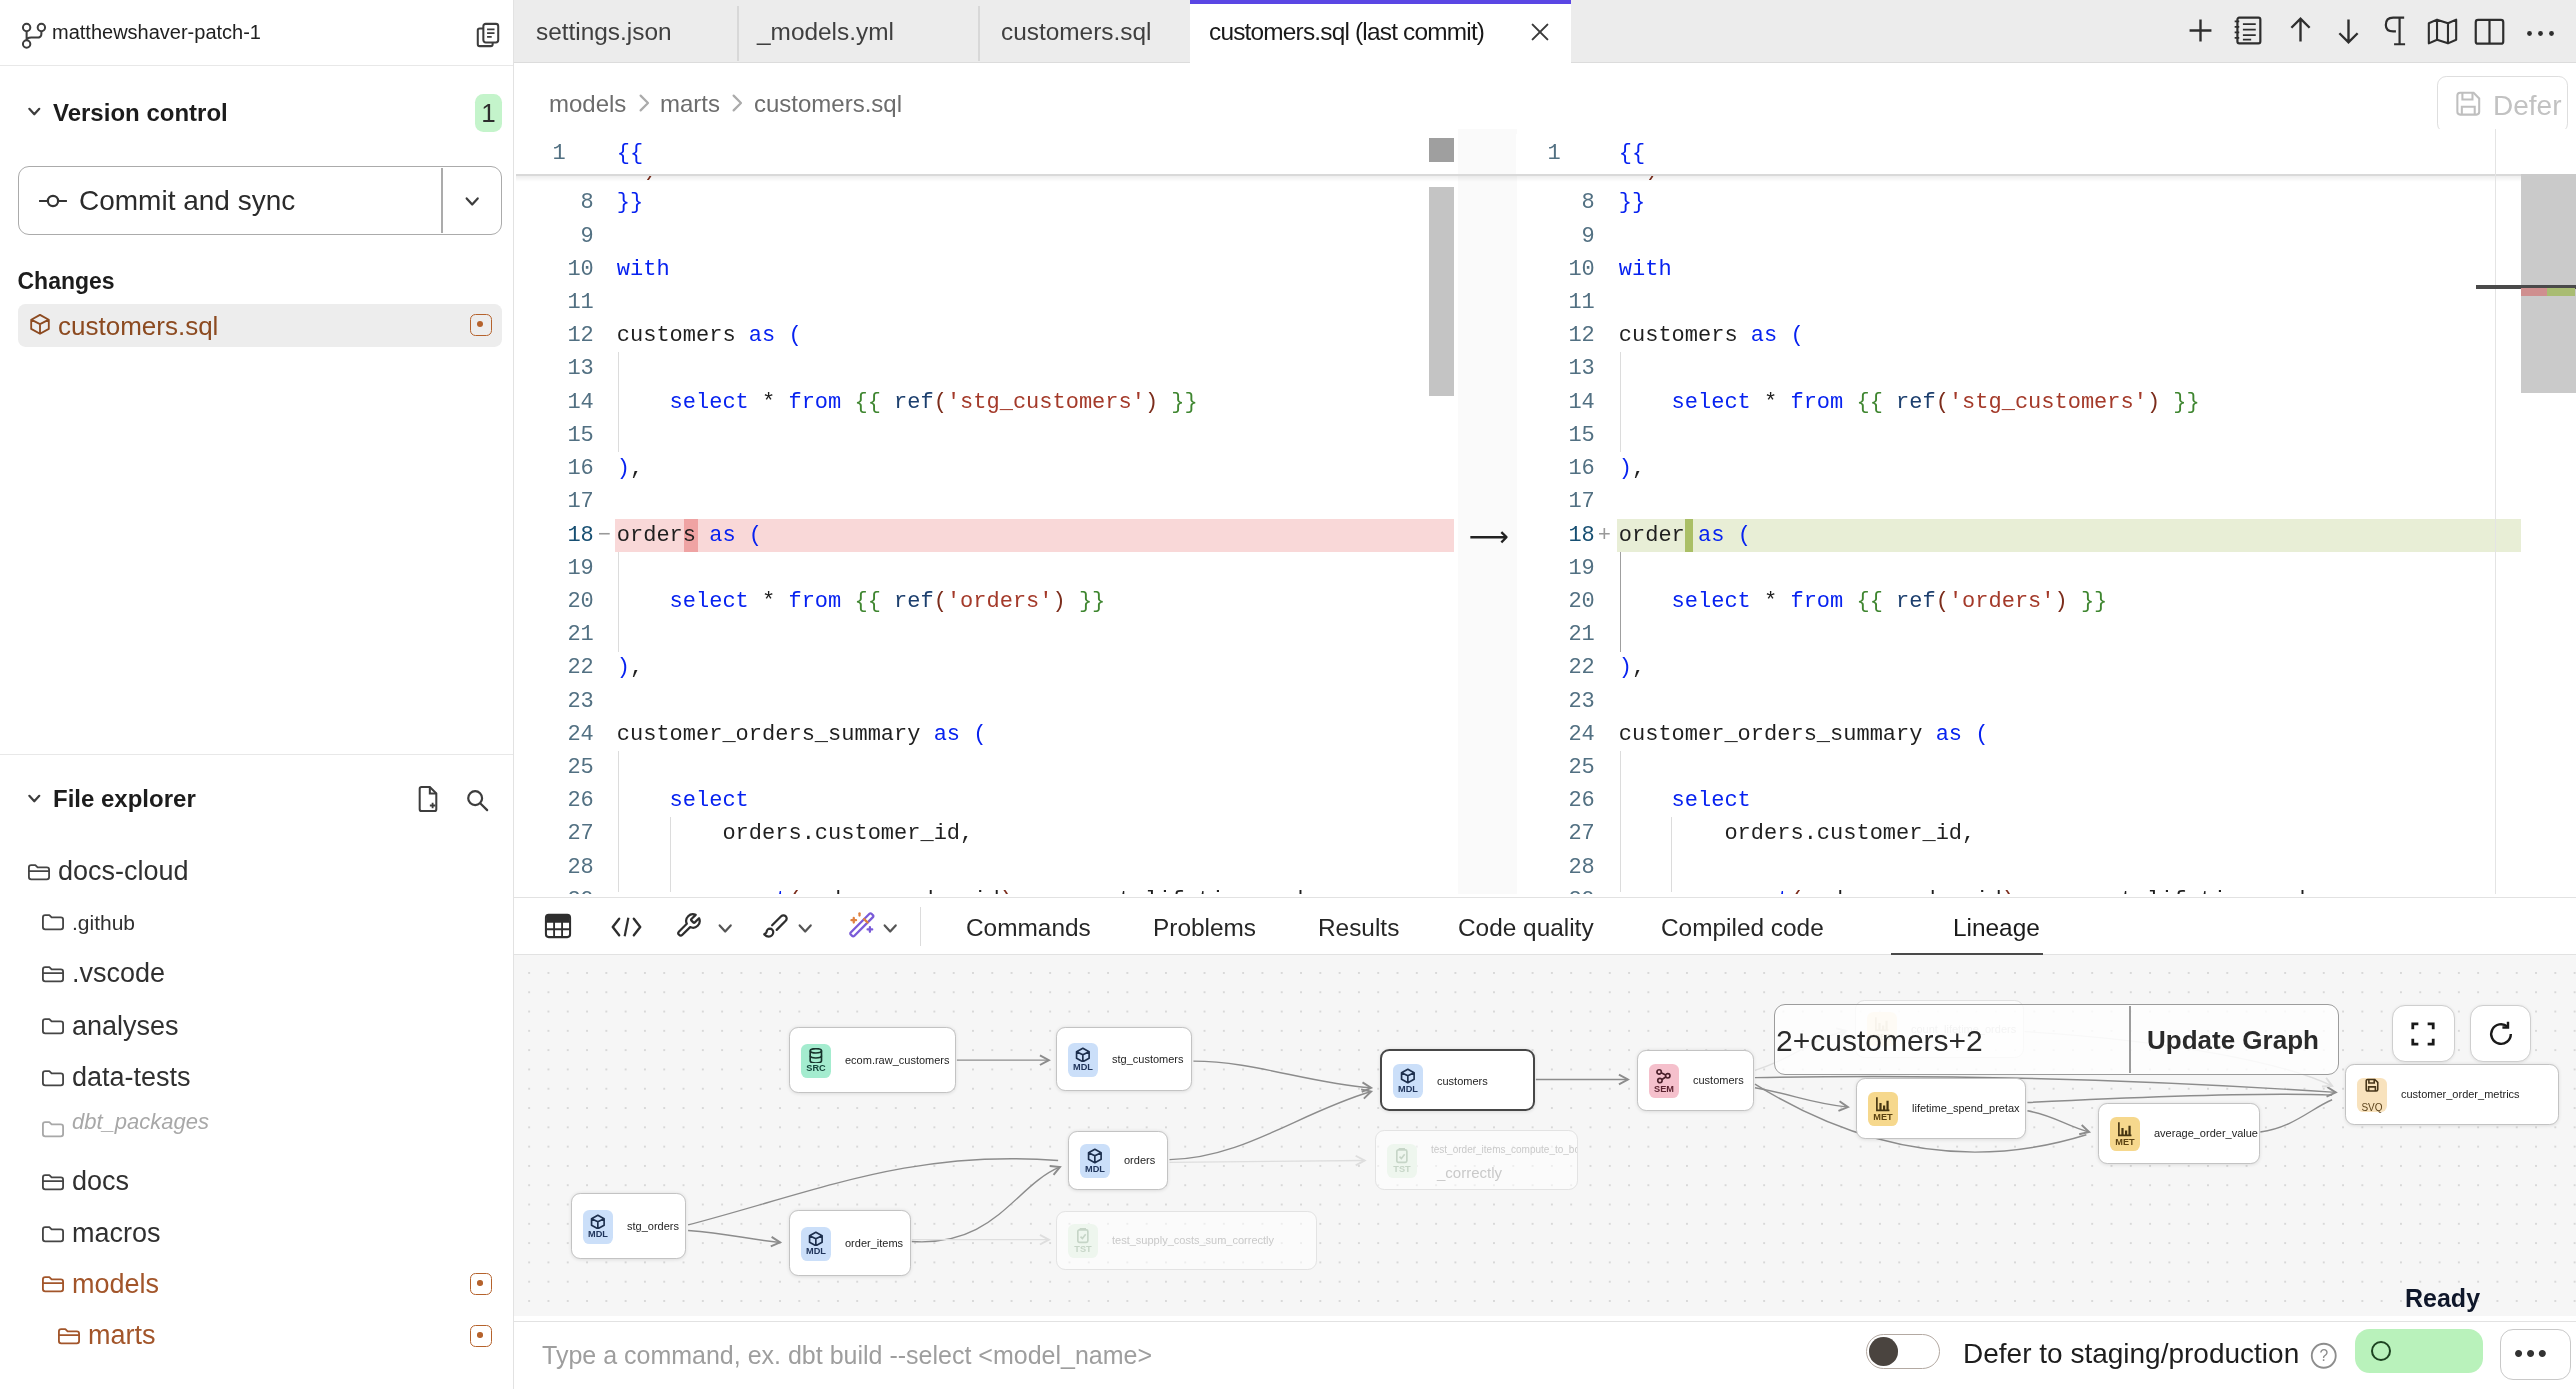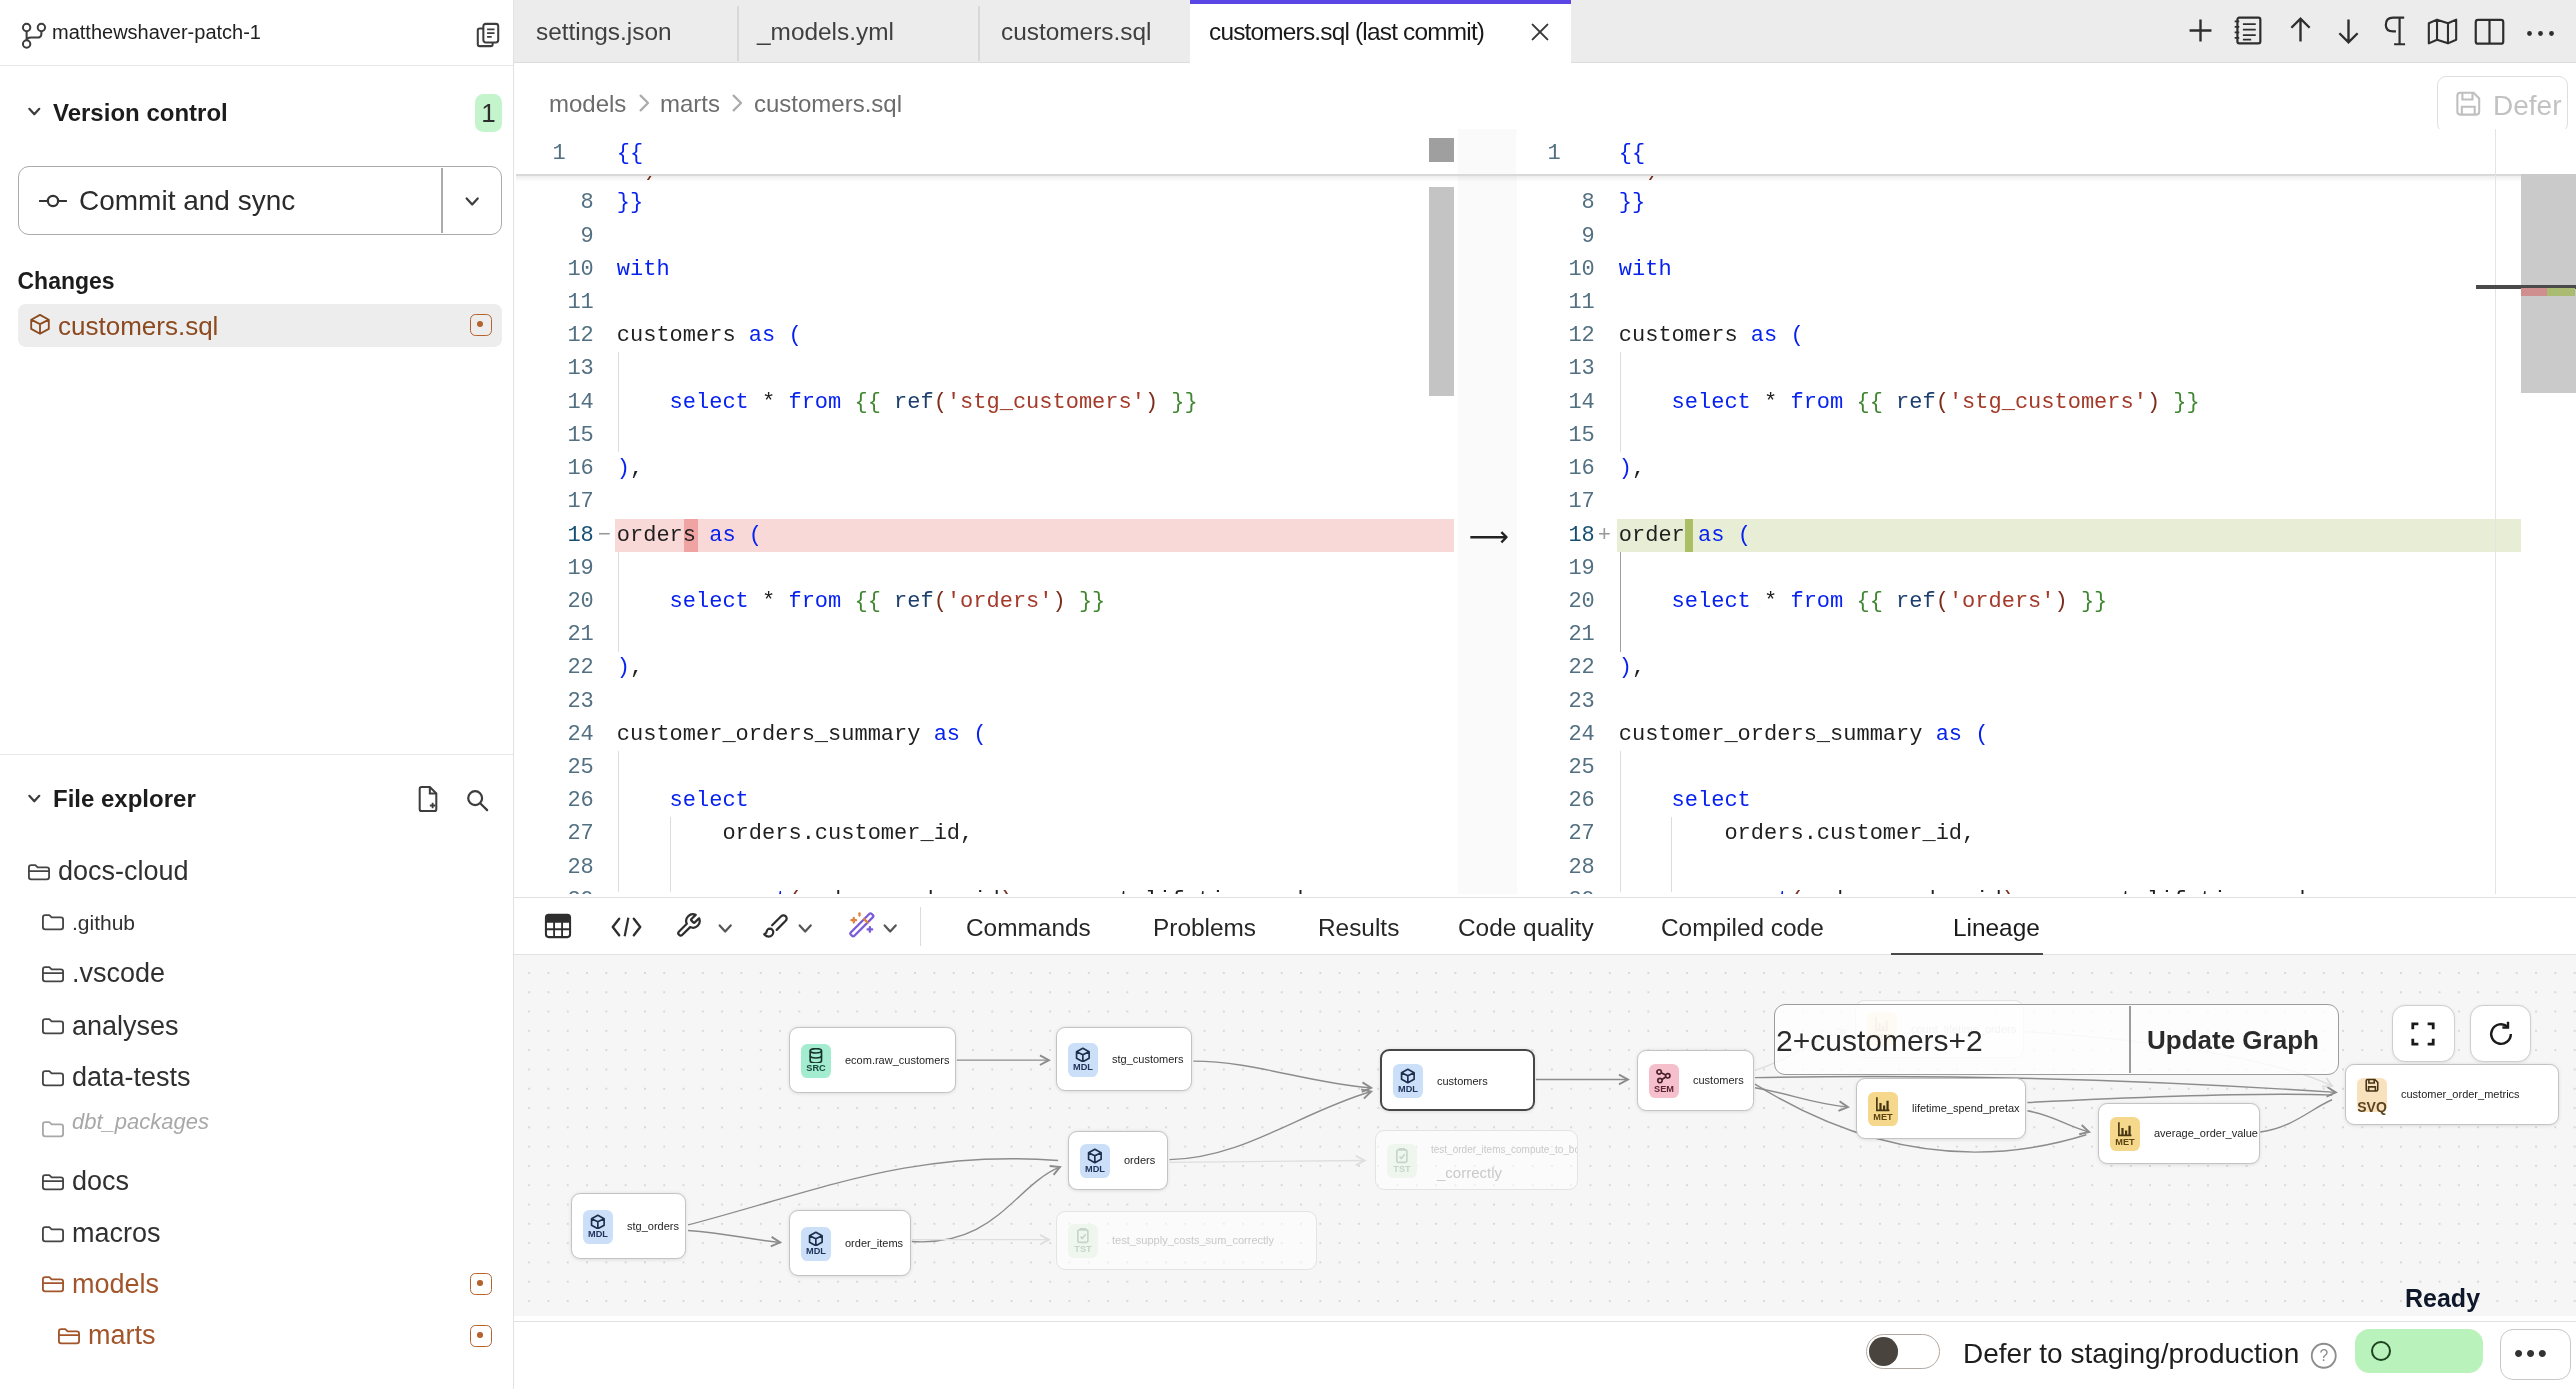--- a/index.html
+++ b/index.html
@@ -405,41 +405,42 @@
         <div style="font-size:9.2px;font-weight:700;color:#5c4312;line-height:9.2px;margin-top:0.9px">MET</div>
       </div>
       <div style="position:absolute;left:55px;top:23px;font-size:11px;color:#242424;white-space:nowrap">average_order_value</div>
     </div>
     <div style="position:absolute;left:2345px;top:1064px;width:214px;height:61px;background:#fff;border:1.4px solid #c3c3c3;border-radius:9.2px;box-shadow:0 0.9px 3.7px rgba(0,0,0,0.10);box-sizing:border-box;overflow:hidden">
       <div style="position:absolute;left:11px;top:13px;width:30px;height:34px;background:#f8e2bd;border-radius:6.4px;display:flex;flex-direction:column;align-items:center;justify-content:center">
         <svg width="15.7" height="15.7" viewBox="0 0 17 17" style="">
           <path d="M2.04 3.4000000000000004 Q2.04 1.7000000000000002 3.74 1.7000000000000002 L11.899999999999999 1.7000000000000002 L15.3 5.1 L15.3 13.26 Q15.3 14.96 13.600000000000001 14.96 L3.74 14.96 Q2.04 14.96 2.04 13.26 Z" fill="none" stroke="#46351a" stroke-width="1.8"></path>
           <path d="M5.1 1.7000000000000002 L5.1 5.78 L11.22 5.78 L11.22 1.7000000000000002 M4.760000000000001 14.96 L4.760000000000001 10.2 L12.58 10.2 L12.58 14.96" fill="none" stroke="#46351a" stroke-width="1.8"></path>
         </svg>
-        <div style="font-size:14px;font-weight:700;color:#5c431c;line-height:9.2px;margin-top:10px">SVQ</div>
+        <div style="font-size:10px;font-weight:400;color:#5c431c;line-height:9.2px;margin-top:10px">SVQ</div>
       </div>
       <div style="position:absolute;left:55px;top:23px;font-size:11px;color:#242424;white-space:nowrap">customer_order_metrics</div>
     </div>
 
 <div class="abs" style="left:1774px;top:1004px;width:565px;height:71px;background:rgba(255,255,255,0.78);border:1.8px solid #9c9c9c;border-radius:11px"></div>
 <div class="abs" style="left:2129px;top:1006px;width:1.8px;height:67px;background:#9c9c9c"></div>
 <div class="abs" style="left:1776px;top:1024px;font-size:30px;color:#2a2a2a">2+customers+2</div>
 <div class="abs" style="left:2147px;top:1025px;font-size:26px;font-weight:700;color:#2a2a2a">Update Graph</div>
 <div class="abs" style="left:2392px;top:1005px;width:63px;height:57px;background:#fff;border:1.4px solid #cfcfcf;border-radius:13px;box-shadow:0 0.9px 2.8px rgba(0,0,0,0.08)"></div>
 <span class="abs" style="left:2410px;top:1021px"><svg width="26" height="26" viewBox="0 0 28 28" style="">
         <path d="M3 9 L3 3 L9 3 M19 3 L25 3 L25 9 M25 19 L25 25 L19 25 M9 25 L3 25 L3 19" fill="none" stroke="#191919" stroke-width="3"></path>
       </svg></span>
 <div class="abs" style="left:2470px;top:1005px;width:61px;height:57px;background:#fff;border:1.4px solid #cfcfcf;border-radius:13px;box-shadow:0 0.9px 2.8px rgba(0,0,0,0.08)"></div>
 <span class="abs" style="left:2487px;top:1020px"><svg width="28" height="28" viewBox="0 0 30 30" style="">
         <path d="M25.5 15 A10.5 10.5 0 1 1 22 7.2" fill="none" stroke="#191919" stroke-width="2.6"></path>
         <path d="M22.5 2 L22.5 8 L16.5 8" fill="none" stroke="#191919" stroke-width="2.6"></path>
       </svg></span>
 
 <div class="abs" style="left:514px;top:1317px;width:2062px;height:4.6px;background:#fff"></div>
 <div class="abs" style="left:514px;top:1321px;width:2062px;height:68px;background:#fff;border-top:1.4px solid #e2e2e2"></div>
+<div class="abs" style="left:542px;top:1341px;font-size:25px;color:#9e9e9e">Type a command, ex. dbt build --select &lt;model_name&gt;</div>
 <div class="abs" style="left:1866px;top:1334px;width:74px;height:35px;border:1.8px solid #b3a9a2;border-radius:17.5px;background:#fff"></div>
 <div class="abs" style="left:1869px;top:1337px;width:28.6px;height:28.6px;border-radius:50%;background:#4a443f"></div>
 <div class="abs" style="left:1963px;top:1338px;font-size:28px;color:#1d1d1d">Defer to staging/production</div>
 <span class="abs" style="left:2309px;top:1341px"><svg width="29.5" height="29.5" viewBox="0 0 32 32" style="">
         <circle cx="16" cy="16" r="13" fill="none" stroke="#8d8d8d" stroke-width="2"></circle>
         <text x="16" y="22" font-size="17" text-anchor="middle" fill="#8d8d8d" font-family="Liberation Sans">?</text>
       </svg></span>
 <div class="abs" style="left:2355px;top:1329px;width:128px;height:44px;background:#b9f2bb;border-radius:14.7px"></div>
 <div class="abs" style="left:2371px;top:1341px;width:20px;height:20px;border:2.3px solid #1d4220;border-radius:50%"></div>
 <div class="abs" style="left:2405px;top:1284px;font-size:25px;font-weight:700;color:#0f172a">Ready</div>

